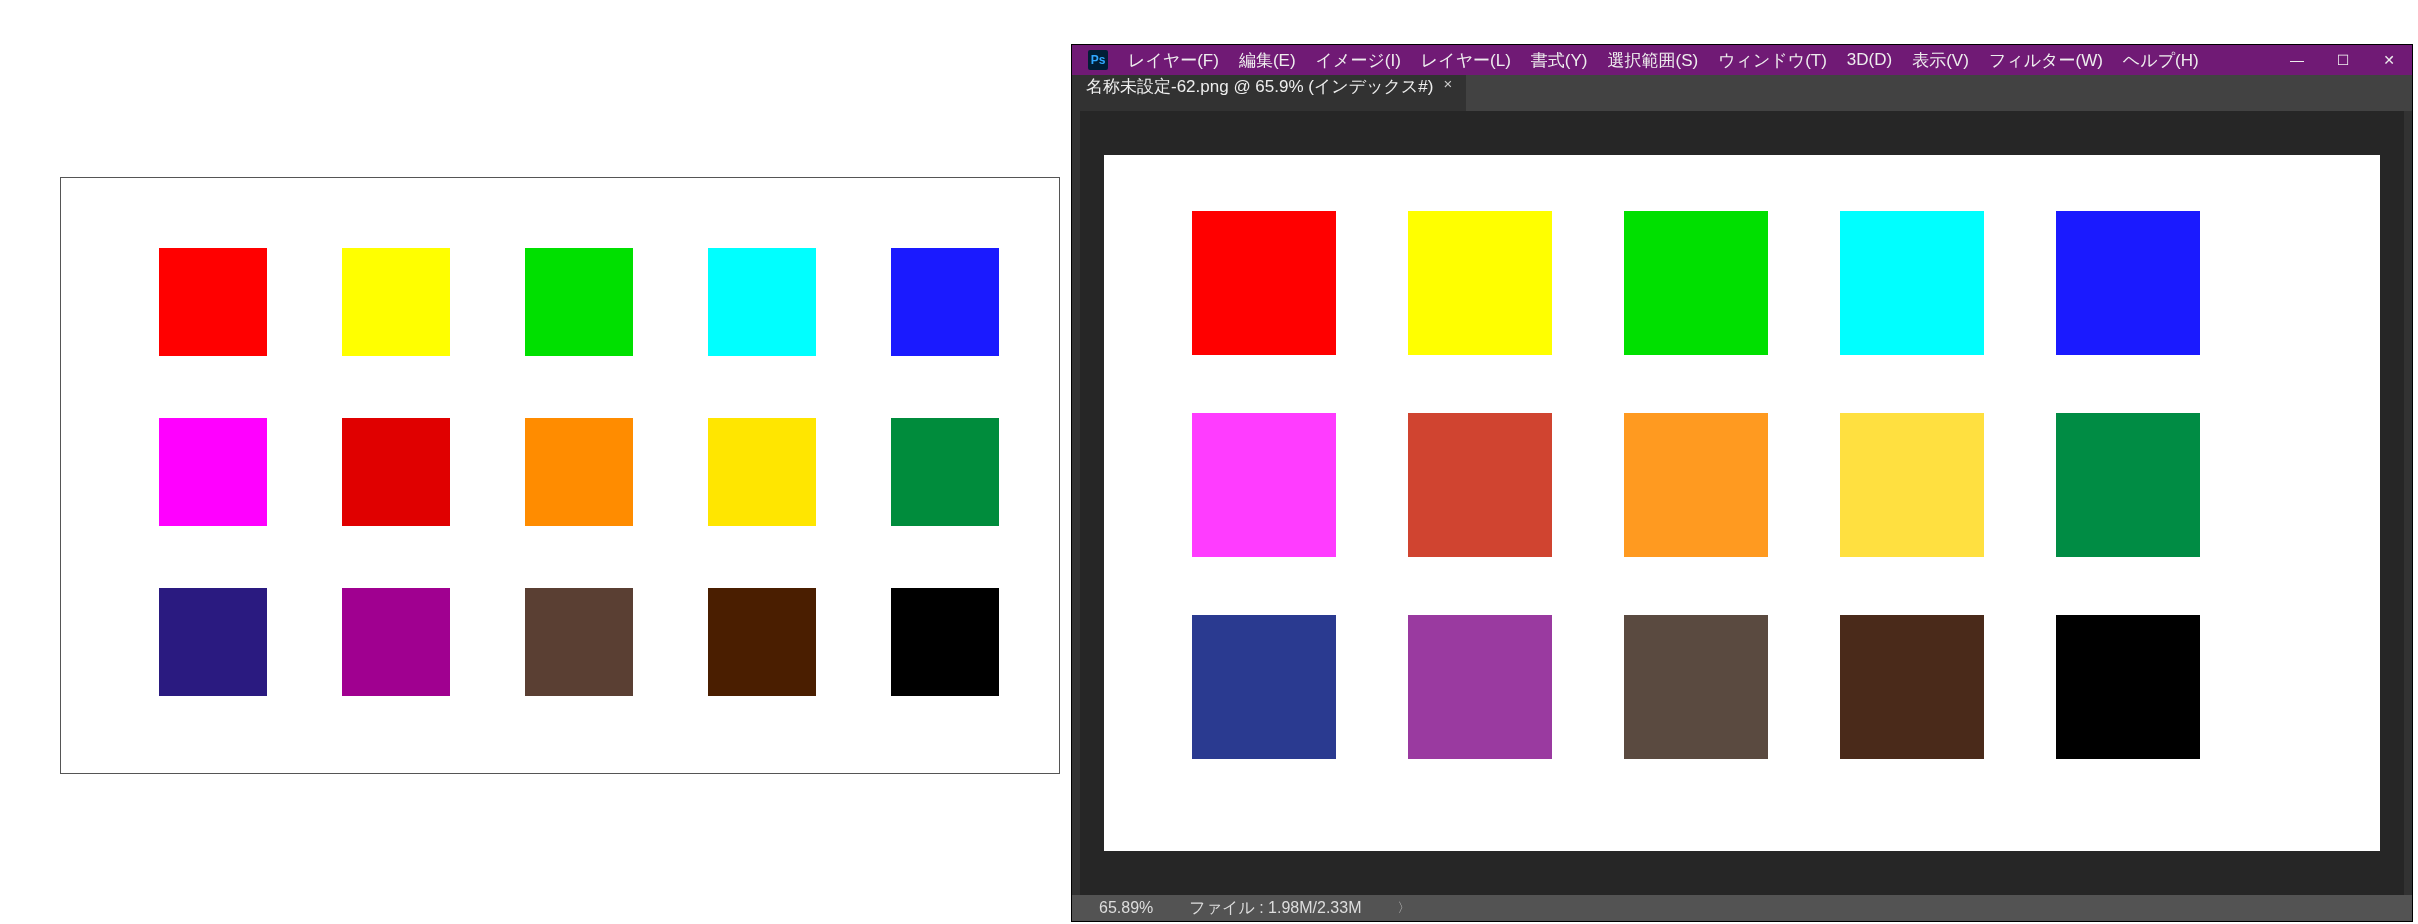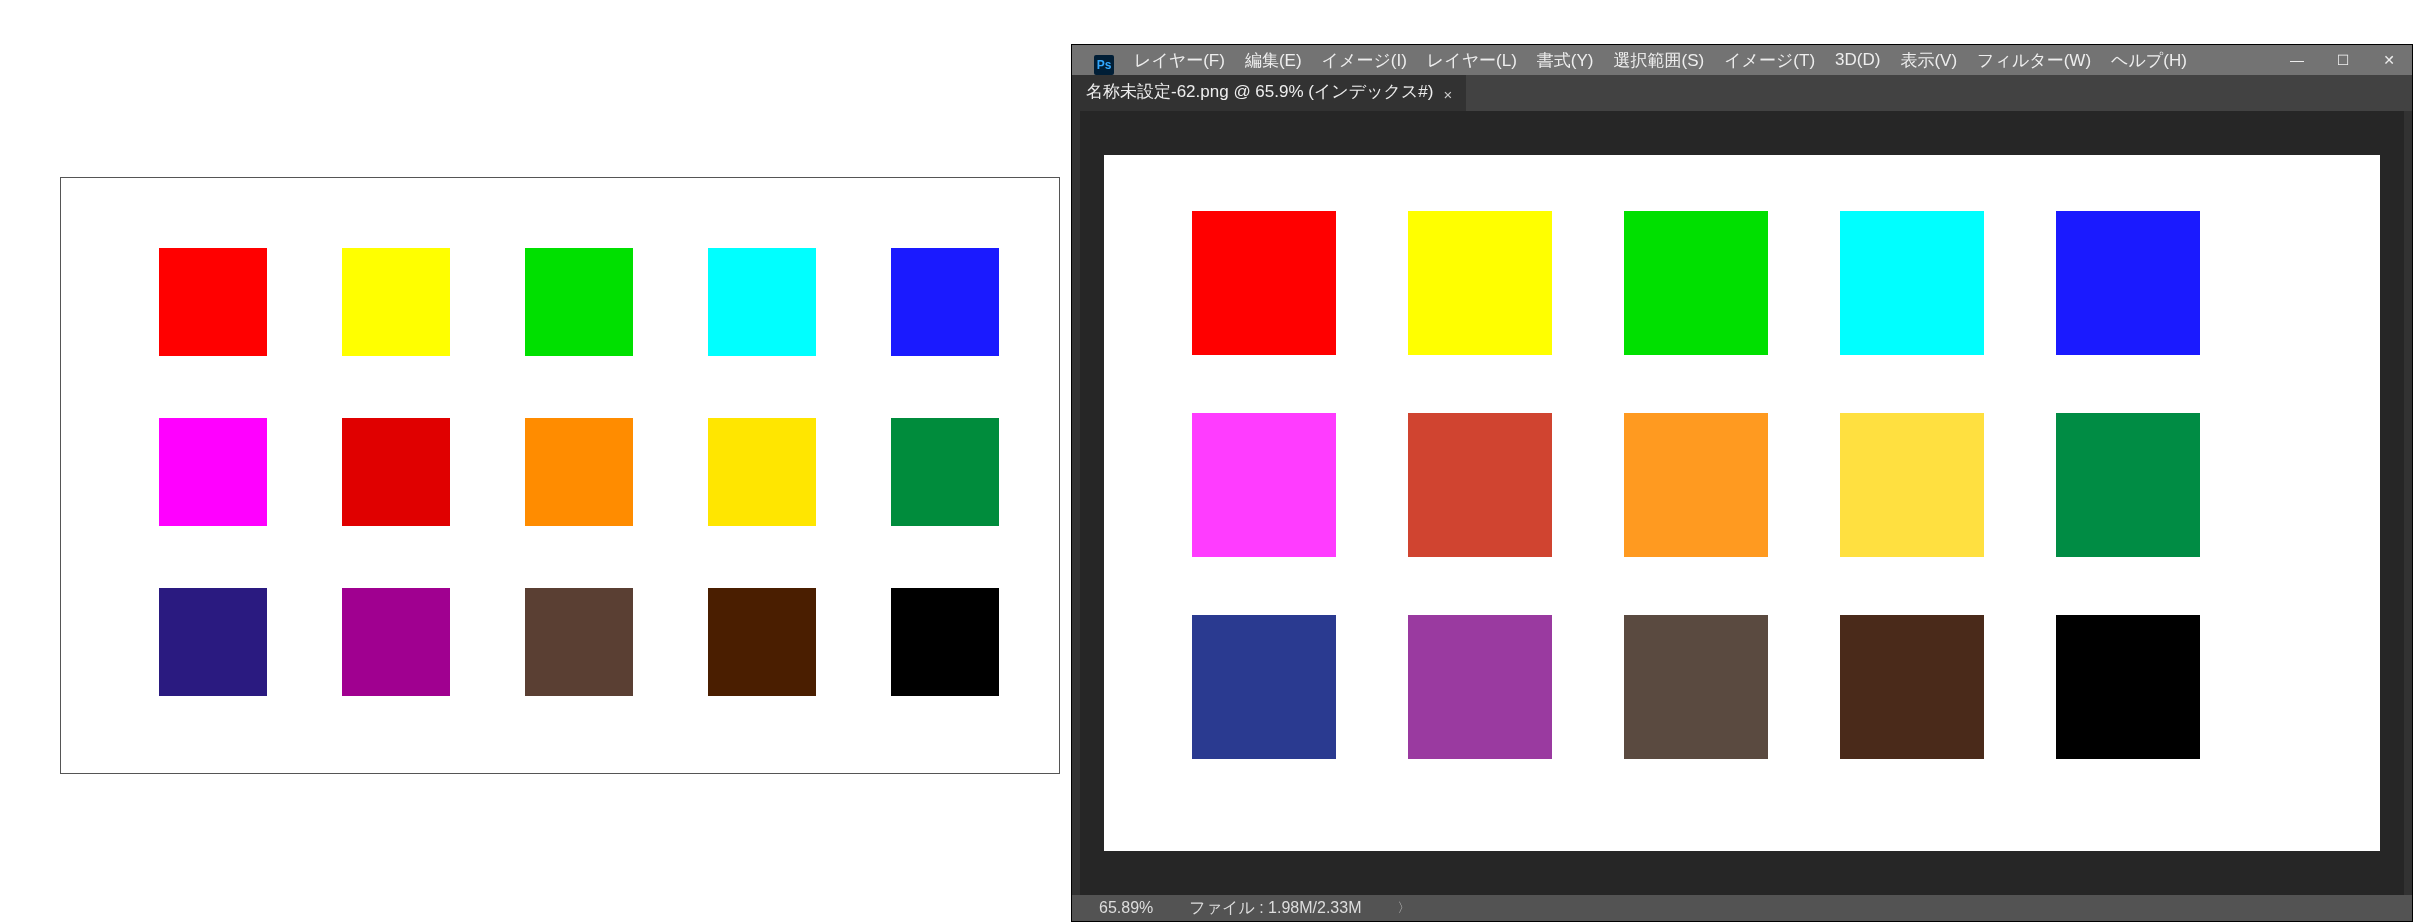--- a/index.html
+++ b/index.html
@@ -46,26 +46,26 @@
     width: 1340px;
     height: 876px;
     background: #323232;
     display: flex;
     flex-direction: column;
     box-shadow: 0 0 0 1px #000;
   }
 
   .ps-menubar {
     height: 30px;
-    background: #737373;
+    background: #701a75;
     color: #eeeeee;
     font-size: 17px;
     display: flex;
-    align-items: flex-end;
-    padding: 0 0 0 22px;
+    align-items: center;
+    padding: 0 0 0 16px;
     position: relative;
   }
   .ps-logo {
     width: 20px;
     height: 20px;
     background: #001e36;
     color: #31a8ff;
     font-size: 12px;
     font-weight: 700;
     display: flex;
@@ -102,22 +102,22 @@
     height: 36px;
     background: #424242;
     display: flex;
     align-items: stretch;
     font-size: 17px;
   }
   .ps-tab {
     background: #323232;
     color: #eeeeee;
     display: flex;
-    align-items: flex-end;
-    padding: 8px 14px;
+    align-items: flex-start;
+    padding: 0 14px;
     gap: 10px;
   }
   .ps-tab-close {
     font-size: 15px;
     color: #ccc;
   }
 
   .ps-canvas-area {
     flex: 1 1 auto;
     background: #262626;
@@ -188,21 +188,21 @@
 <div class="ps-window">
 
   <div class="ps-menubar">
     <div class="ps-logo">Ps</div>
     <div class="ps-menu-item">レイヤー(F)</div>
     <div class="ps-menu-item">編集(E)</div>
     <div class="ps-menu-item">イメージ(I)</div>
     <div class="ps-menu-item">レイヤー(L)</div>
     <div class="ps-menu-item">書式(Y)</div>
     <div class="ps-menu-item">選択範囲(S)</div>
-    <div class="ps-menu-item">イメージ(T)</div>
+    <div class="ps-menu-item">ウィンドウ(T)</div>
     <div class="ps-menu-item">3D(D)</div>
     <div class="ps-menu-item">表示(V)</div>
     <div class="ps-menu-item">フィルター(W)</div>
     <div class="ps-menu-item">ヘルプ(H)</div>
     <div class="win-controls">
       <div class="win-btn">—</div>
       <div class="win-btn">☐</div>
       <div class="win-btn">✕</div>
     </div>
   </div>

